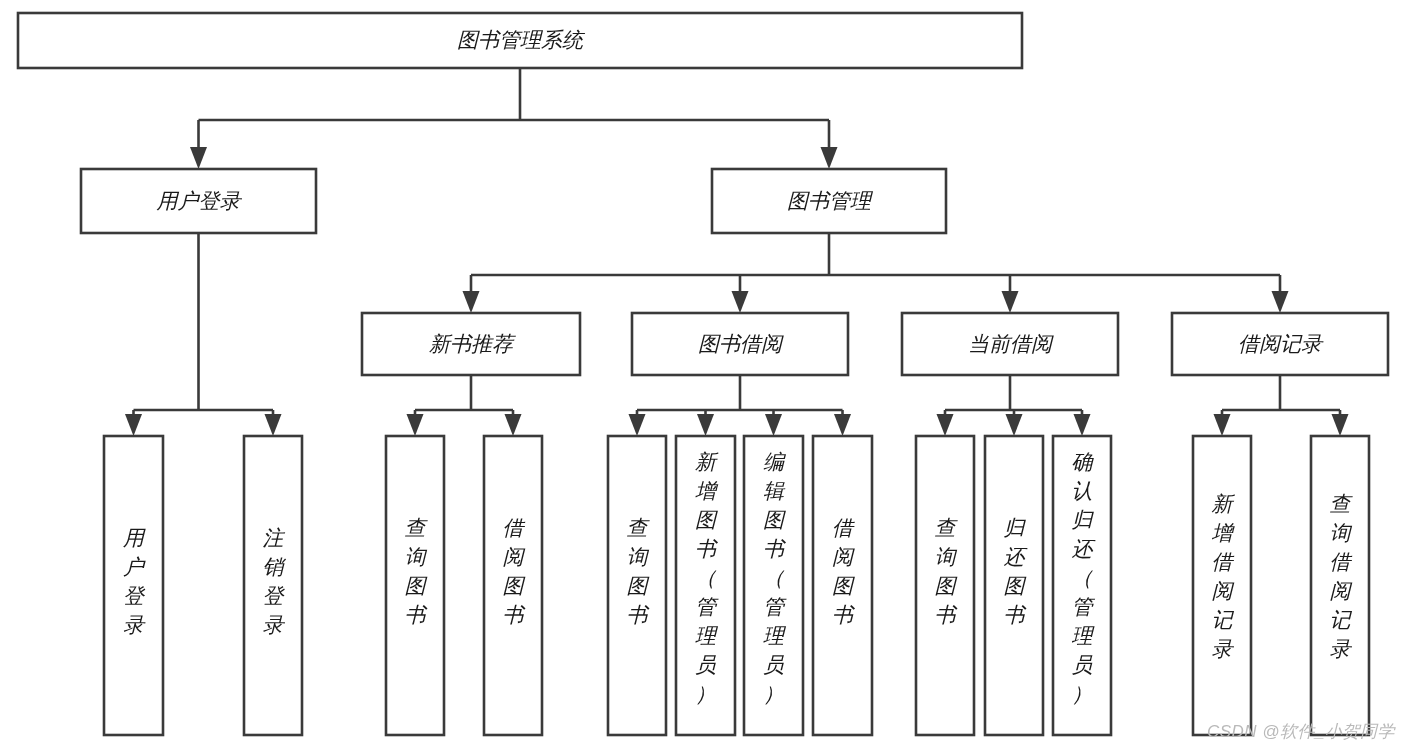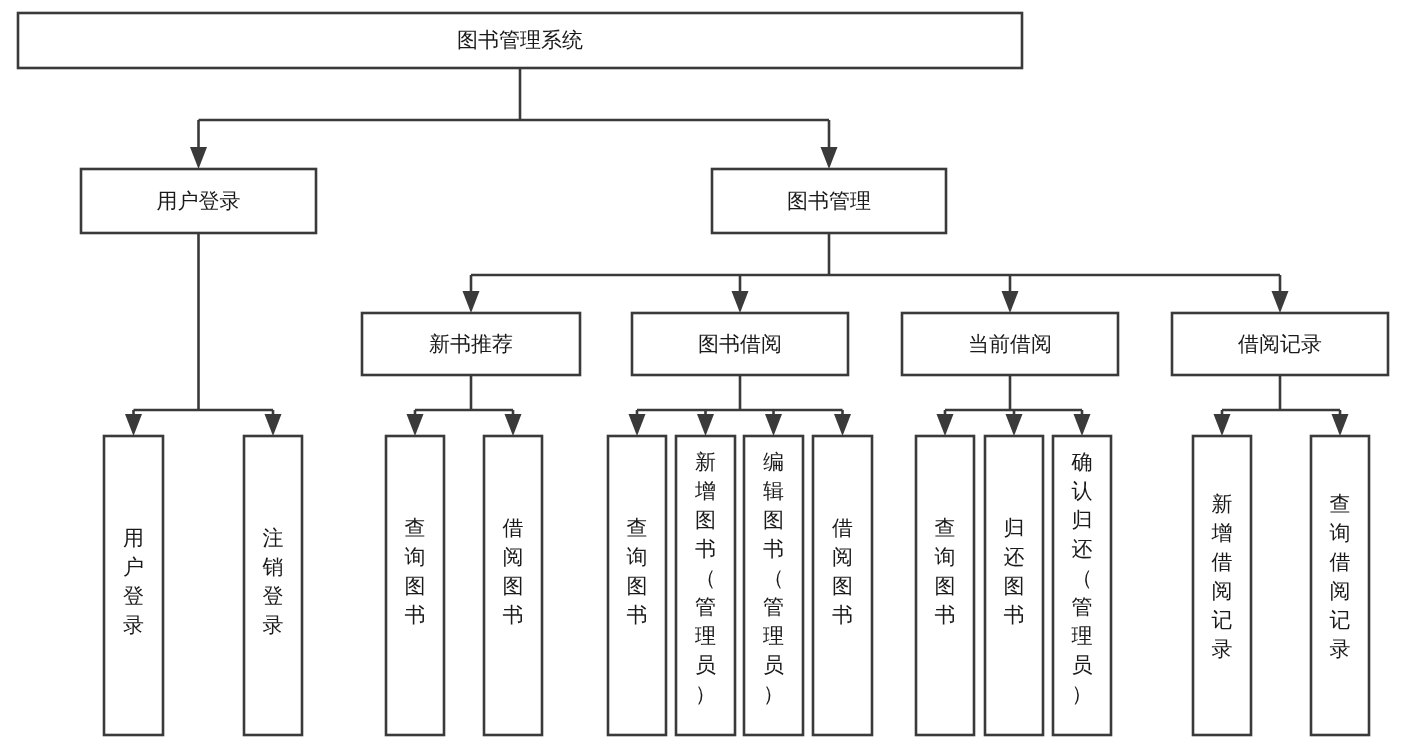--- a/index.html
+++ b/index.html
@@ -12,20 +12,21 @@
     width: 1405px;
     height: 747px;
     font-family: "Liberation Sans", "DejaVu Sans", sans-serif;
     overflow: hidden;
   }
   #diagram-root {
     position: relative;
     width: 1405px;
     height: 747px;
     background: #ffffff;
+    font-style: italic;
   }
   svg#flow-svg {
     position: absolute;
     left: 0;
     top: 0;
     width: 1405px;
     height: 747px;
     display: block;
   }
   .node-box {
@@ -203,13 +204,14 @@
         <g>
           <rect class="node-box" x="1193" y="436" width="58" height="299" rx="0"></rect>
           <text class="node-label-vert" x="1222" y="510.5"><tspan x="1222" dy="0">新</tspan><tspan x="1222" dy="29">增</tspan><tspan x="1222" dy="29">借</tspan><tspan x="1222" dy="29">阅</tspan><tspan x="1222" dy="29">记</tspan><tspan x="1222" dy="29">录</tspan></text>
         </g>
         <g>
           <rect class="node-box" x="1311" y="436" width="58" height="299" rx="0"></rect>
           <text class="node-label-vert" x="1340" y="510.5"><tspan x="1340" dy="0">查</tspan><tspan x="1340" dy="29">询</tspan><tspan x="1340" dy="29">借</tspan><tspan x="1340" dy="29">阅</tspan><tspan x="1340" dy="29">记</tspan><tspan x="1340" dy="29">录</tspan></text>
         </g>
       </g>
   </svg>
+  <div class="watermark">CSDN @软件_小贺同学</div>
 </div>
 
 </body></html>

